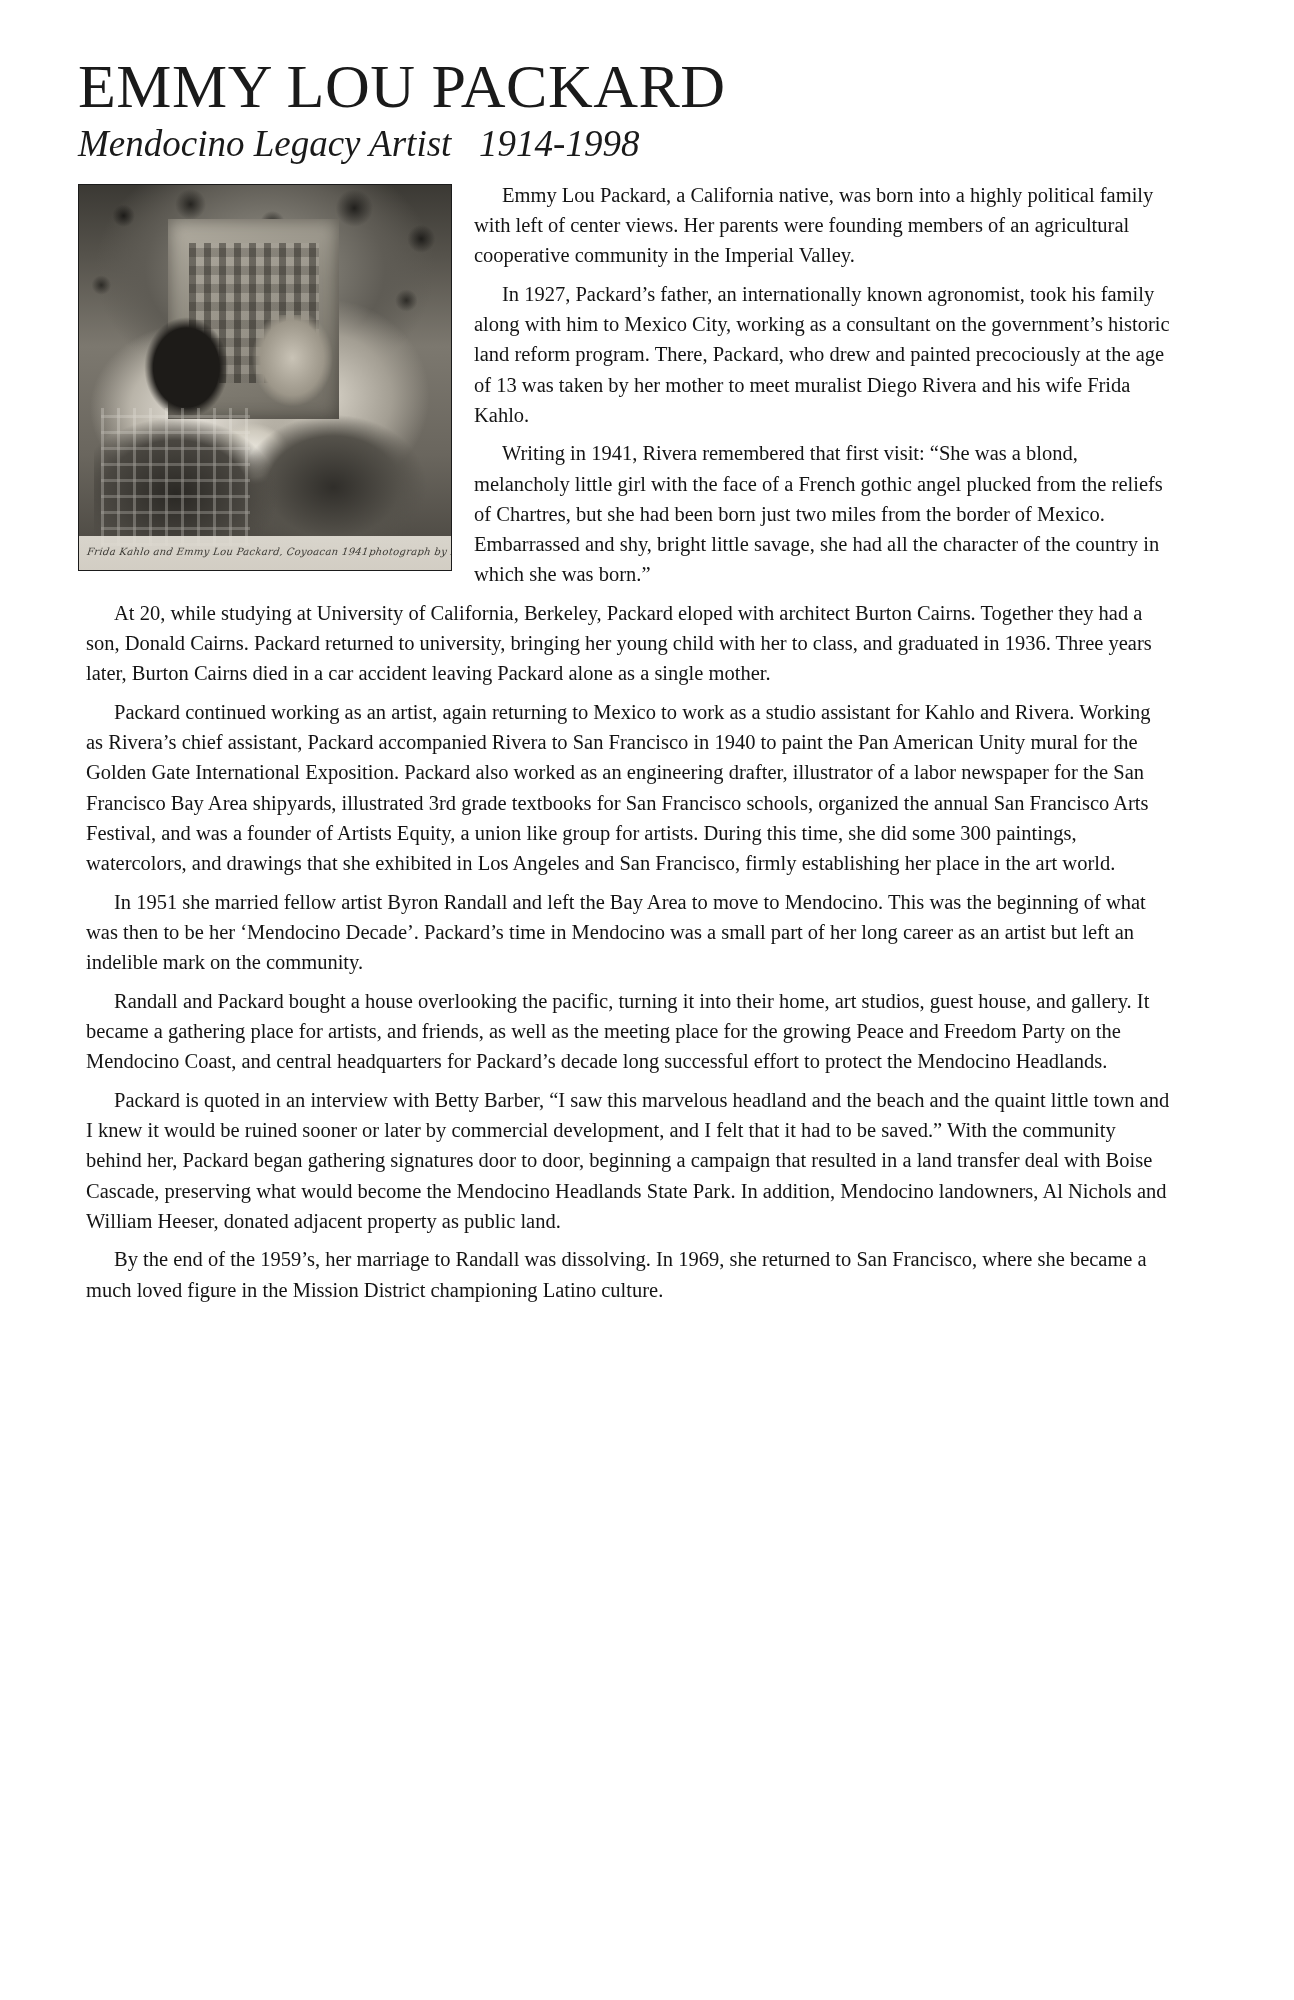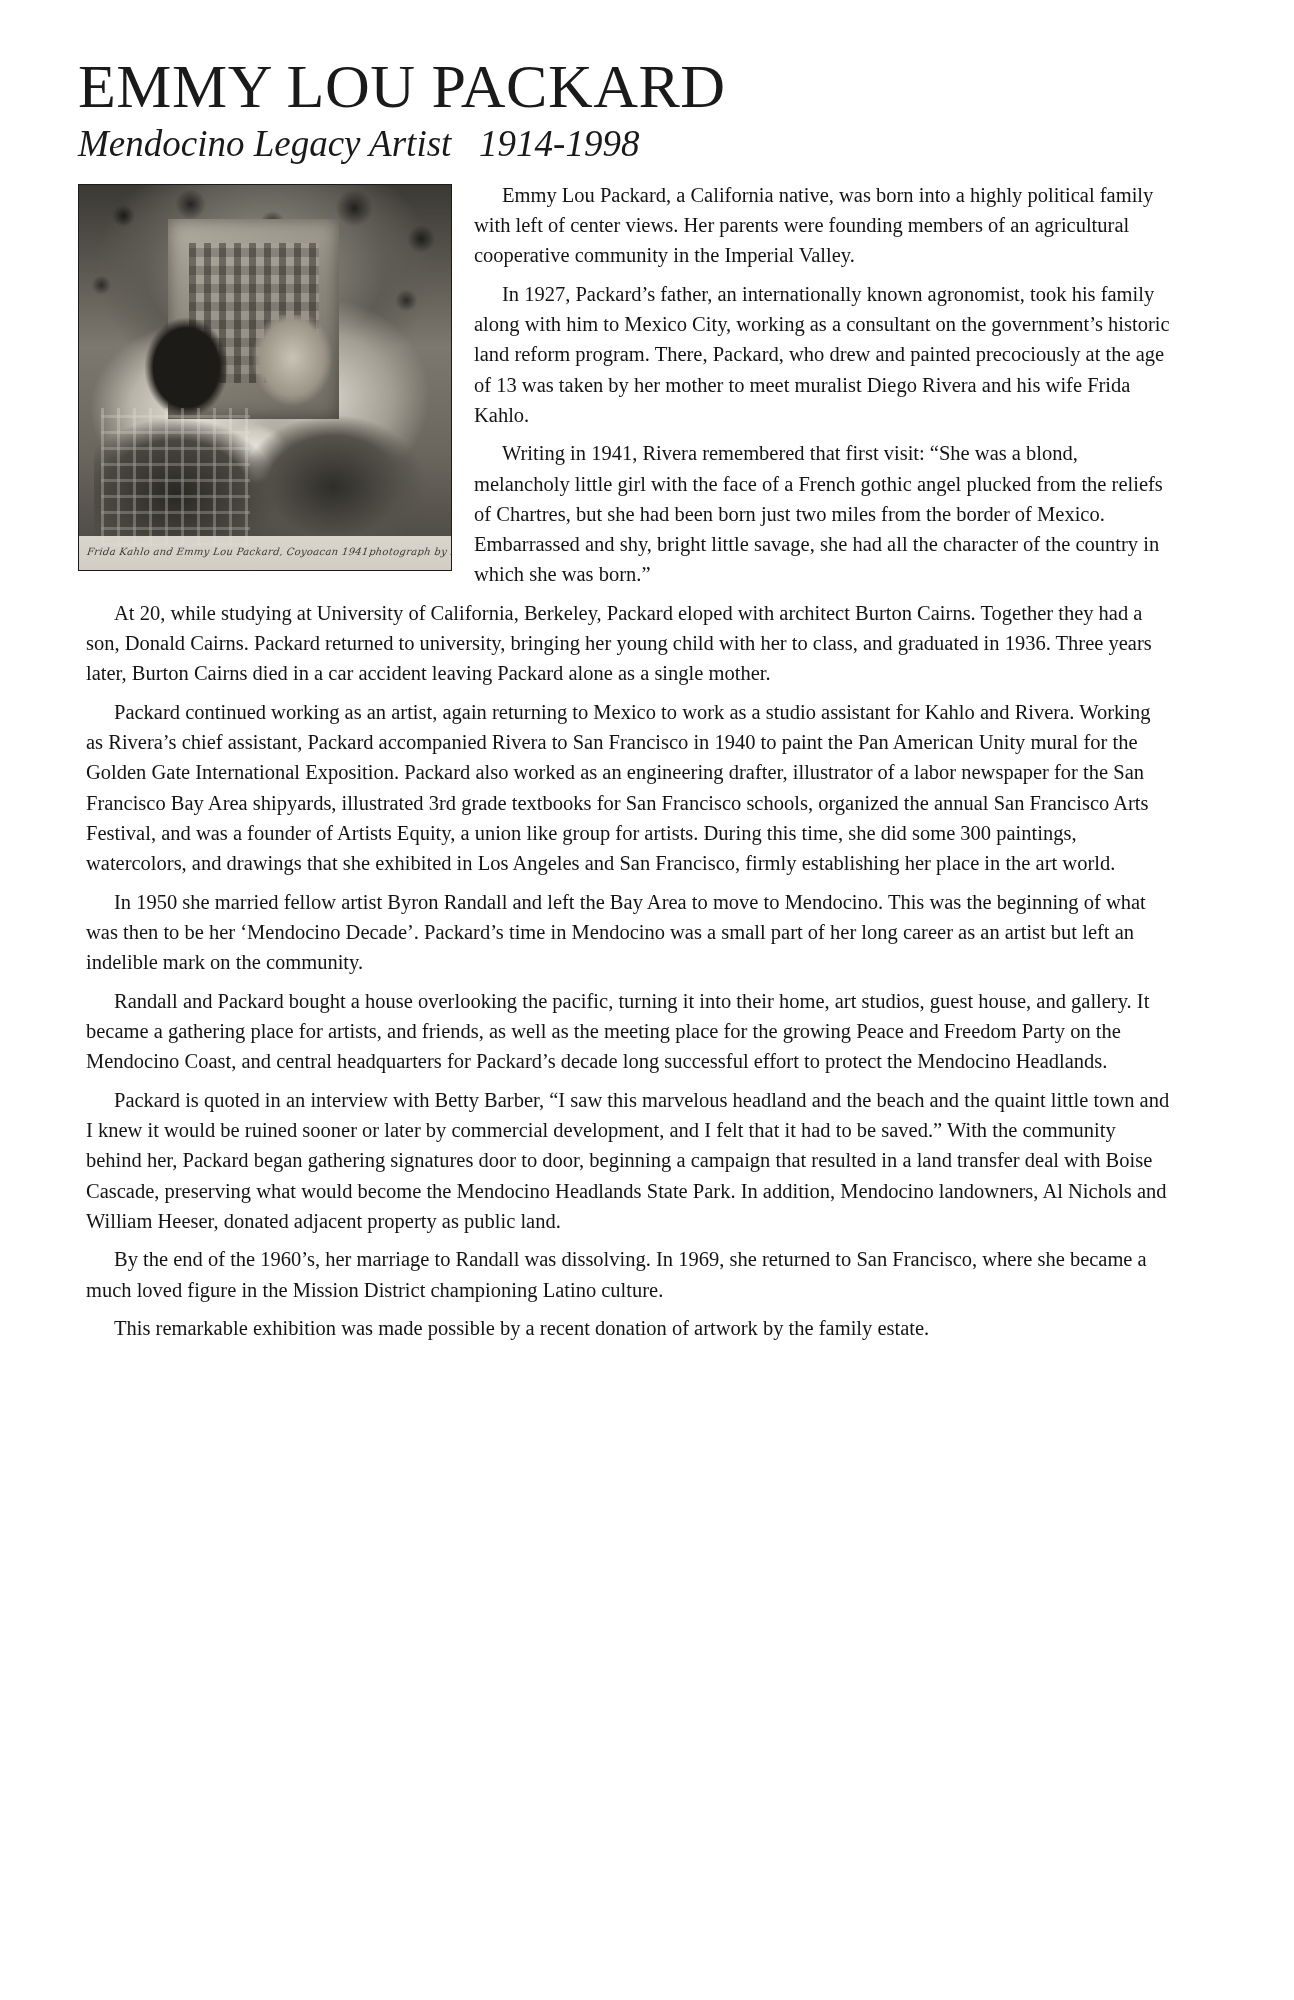--- a/index.html
+++ b/index.html
@@ -172,20 +172,19 @@
           <span class="handwritten">photograph by Diego Rivera</span>
         </div>
       </div>
     </figure>
 
     <p>Emmy Lou Packard, a California native, was born into a highly political family with left of center views.  Her parents were founding members of an agricultural cooperative community in the Imperial Valley.</p>
     <p>In 1927, Packard’s father, an internationally known agronomist, took his family along with him to Mexico City, working as a consultant on the government’s historic land reform program.  There, Packard, who drew and painted precociously at the age of 13 was taken by her mother to meet muralist Diego Rivera and his wife Frida Kahlo.</p>
     <p>Writing in 1941, Rivera remembered that first visit: “She was a blond, melancholy little girl with the face of a French gothic angel plucked from the reliefs of Chartres, but she had been born just two miles from the border of Mexico.  Embarrassed and shy, bright little savage, she had all the character of the country in which she was born.”</p>
     <p>At 20, while studying at University of California, Berkeley, Packard eloped with architect Burton Cairns.  Together they had a son, Donald Cairns.  Packard returned to university, bringing her young child with her to class, and graduated in 1936.  Three years later, Burton Cairns died in a car accident leaving Packard alone as a single mother.</p>
     <p>Packard continued working as an artist, again returning to Mexico to work as a studio assistant for Kahlo and Rivera.  Working as Rivera’s chief assistant, Packard accompanied Rivera to San Francisco in 1940 to paint the Pan American Unity mural for the Golden Gate International Exposition.  Packard also worked as an engineering drafter, illustrator of a labor newspaper for the San Francisco Bay Area shipyards, illustrated 3rd grade textbooks for San Francisco schools, organized the annual San Francisco Arts Festival, and was a founder of Artists Equity, a union like group for artists.  During this time, she did some 300 paintings, watercolors, and drawings that she exhibited in Los Angeles and San Francisco, firmly establishing her place in the art world.</p>
-    <p>In 1950 she married fellow artist Byron Randall and left the Bay Area to move to Mendocino.  This was the beginning of what was then to be her ‘Mendocino Decade’.   Packard’s time in Mendocino was a small part of her long career as an artist but left an indelible mark on the community.</p>
+    <p>In 1951 she married fellow artist Byron Randall and left the Bay Area to move to Mendocino.  This was the beginning of what was then to be her ‘Mendocino Decade’.   Packard’s time in Mendocino was a small part of her long career as an artist but left an indelible mark on the community.</p>
     <p>Randall and Packard bought a house overlooking the pacific, turning it into their home, art studios, guest house, and gallery.  It became a gathering place for artists, and friends, as well as the meeting place for the growing Peace and Freedom Party on the Mendocino Coast, and central headquarters for Packard’s decade long successful effort to protect the Mendocino Headlands.</p>
     <p>Packard is quoted in an interview with Betty Barber, “I saw this marvelous headland and the beach and the  quaint little town and I knew it would be ruined sooner or later by commercial development, and I felt that it had to be saved.”  With the community behind her, Packard began gathering signatures door to door, beginning a campaign that resulted in a land transfer deal with Boise Cascade, preserving what would become the Mendocino Headlands State Park.  In addition, Mendocino landowners, Al Nichols and William Heeser, donated adjacent property as public land.</p>
-    <p>By the end of the 1960’s, her marriage to Randall was dissolving.  In 1969, she returned to San Francisco, where she became a much loved figure in the Mission District championing Latino culture.</p>
-    <p>This remarkable exhibition was made possible by a recent donation of artwork by the family estate.</p>
+    <p>By the end of the 1959’s, her marriage to Randall was dissolving.  In 1969, she returned to San Francisco, where she became a much loved figure in the Mission District championing Latino culture.</p>
 
   </div>
 </div>
 
 </body></html>

